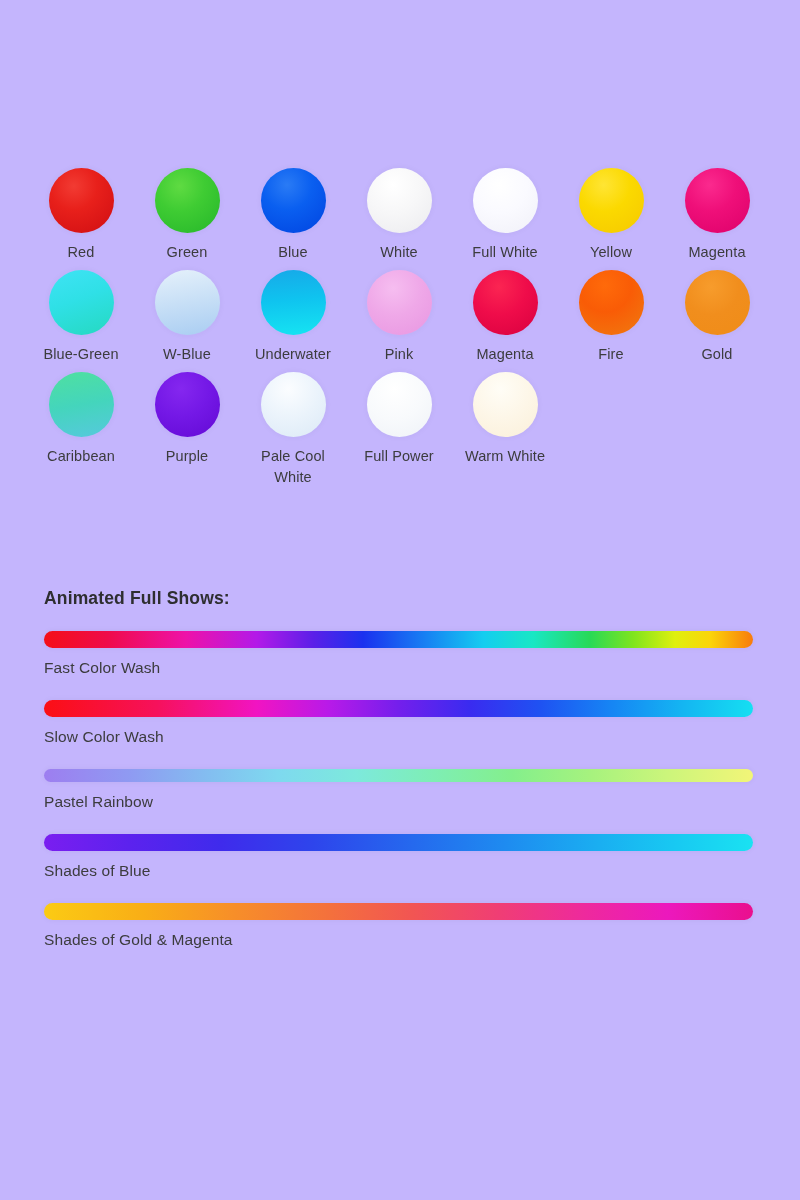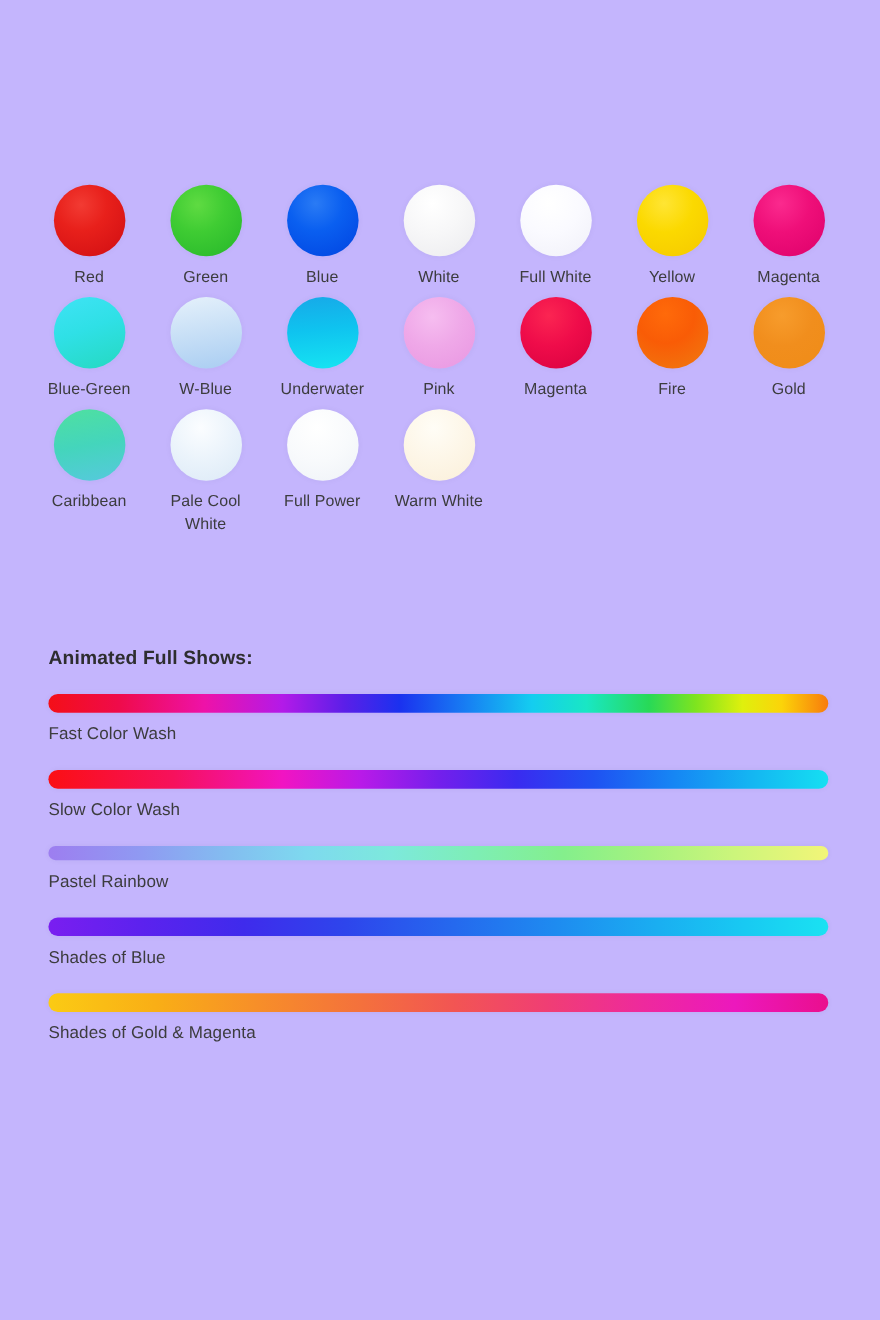--- a/index.html
+++ b/index.html
@@ -172,20 +172,24 @@
         <div class="swatch-label">Gold</div>
       </div>
     </div>
 
     <div class="swatch-row">
       <div class="swatch-cell">
         <div class="swatch-dot" style="background: linear-gradient(170deg, rgb(79, 224, 160) 0%, rgb(68, 213, 188) 50%, rgb(86, 201, 221) 100%);"></div>
         <div class="swatch-label">Caribbean</div>
       </div>
       <div class="swatch-cell">
+        <div class="swatch-dot" style="background: radial-gradient(circle at 40% 26%, rgb(133, 39, 239) 0%, rgb(116, 24, 230) 45%, rgb(98, 9, 212) 100%);"></div>
+        <div class="swatch-label">Purple</div>
+      </div>
+      <div class="swatch-cell">
         <div class="swatch-dot" style="background: radial-gradient(circle at 42% 26%, rgb(251, 253, 255) 0%, rgb(234, 243, 251) 50%, rgb(219, 233, 246) 100%);"></div>
         <div class="swatch-label">Pale Cool White</div>
       </div>
       <div class="swatch-cell">
         <div class="swatch-dot" style="background: radial-gradient(circle at 42% 26%, rgb(255, 255, 255) 0%, rgb(248, 250, 252) 50%, rgb(238, 242, 247) 100%);"></div>
         <div class="swatch-label">Full Power</div>
       </div>
       <div class="swatch-cell">
         <div class="swatch-dot" style="background: radial-gradient(circle at 42% 26%, rgb(255, 253, 246) 0%, rgb(253, 246, 231) 50%, rgb(250, 239, 217) 100%);"></div>
         <div class="swatch-label">Warm White</div>

